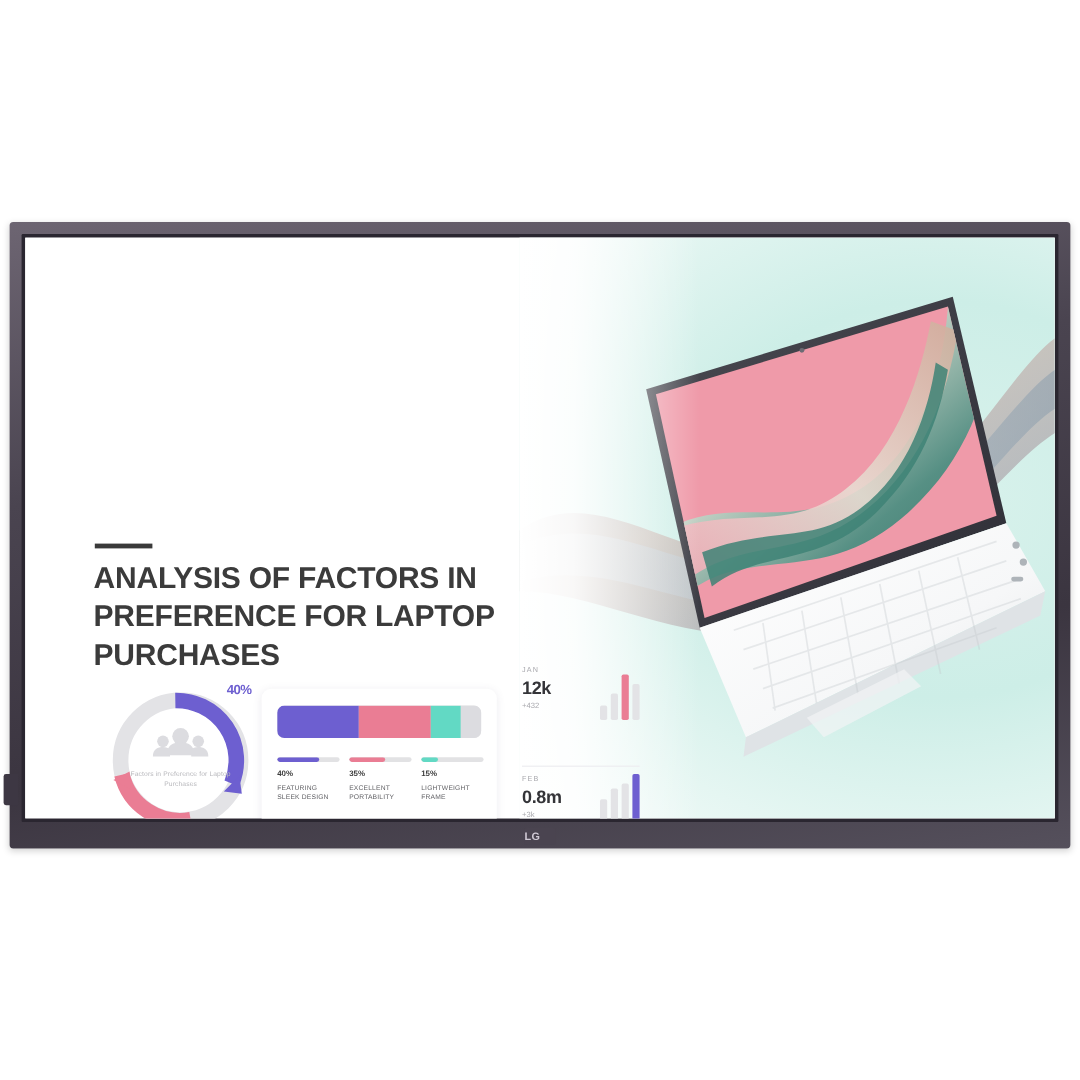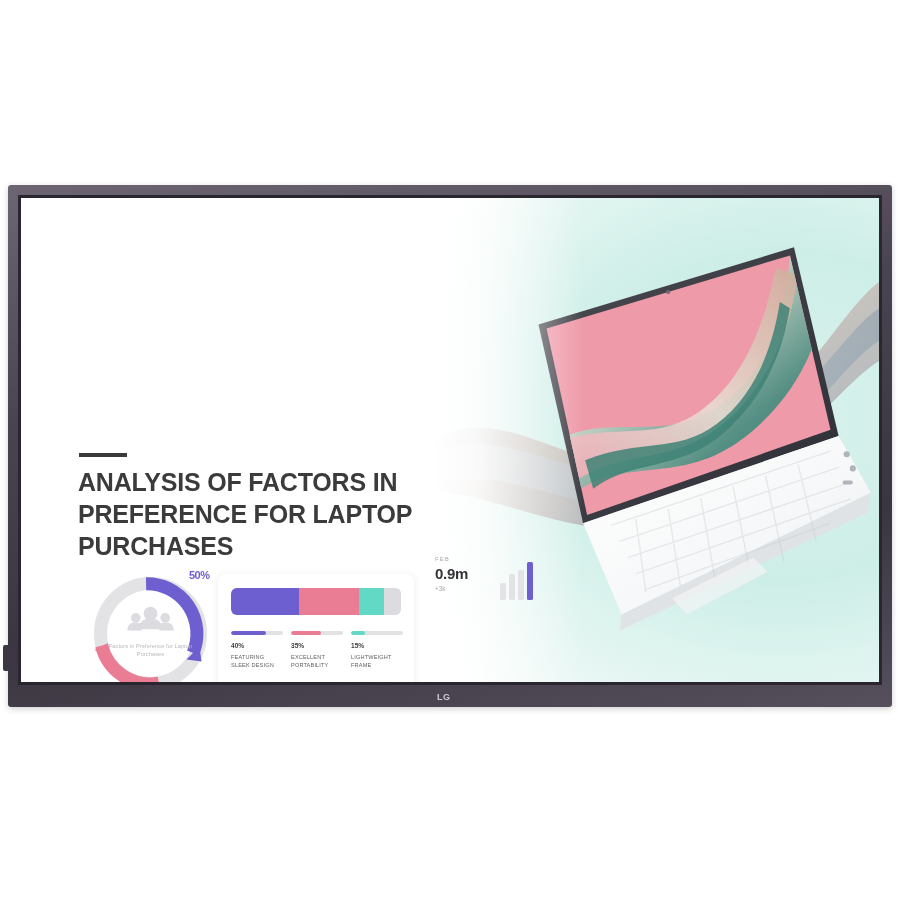--- a/index.html
+++ b/index.html
@@ -237,21 +237,21 @@
               <circle cx="-14" cy="-4" r="4.6"></circle>
               <path d="M-22,8 C-22,2 -18,0.5 -14,0.5 C-11.5,0.5 -9.5,1.2 -8.4,2.6 L-8.4,8 Z"></path>
               <circle cx="14" cy="-4" r="4.6"></circle>
               <path d="M22,8 C22,2 18,0.5 14,0.5 C11.5,0.5 9.5,1.2 8.4,2.6 L8.4,8 Z"></path>
             </g>
           </svg>
           <div class="donut-center-txt">Factors in Preference for Laptop Purchases</div>
         </div>
 
         <div class="pct-40">
-          <span class="big">50</span><span>%</span>
+          <span class="big">40</span><span>%</span>
         </div>
 
         <div class="bar-card">
           <div class="stack-bar" id="stackBar">
               <div class="stack-seg" style="width: 40%; background: rgb(109, 95, 208);"></div>
               <div class="stack-seg" style="width: 35%; background: rgb(234, 125, 148);"></div>
               <div class="stack-seg" style="width: 15%; background: rgb(98, 217, 196);"></div>
               <div class="stack-seg" style="width: 10%; background: rgb(220, 220, 224);"></div>
             </div>
           <div class="legend-row" id="legendRow">
@@ -274,22 +274,33 @@
                   <div class="legend-fill" style="width:26%;background:#62d9c4"></div>
                 </div>
                 <div class="legend-pct">15%</div>
                 <div class="legend-label">LIGHTWEIGHT FRAME</div>
               </div>
             </div>
         </div>
 
         <div class="stat-col" id="statCol">
             <div class="stat">
+              <div class="stat-month">JAN</div>
+              <div class="stat-value">12k</div>
+              <div class="stat-delta">+432</div>
+              <div class="mini-bars">
+                <div class="mini-bar" style="height:12px;"></div>
+                <div class="mini-bar" style="height:22px;"></div>
+                <div class="mini-bar" style="height:38px;background:#ea7d94;"></div>
+                <div class="mini-bar" style="height:30px;"></div>
+              </div>
+            </div>
+            <div class="stat">
               <div class="stat-month">FEB</div>
-              <div class="stat-value">0.9m</div>
+              <div class="stat-value">0.8m</div>
               <div class="stat-delta">+3k</div>
               <div class="mini-bars">
                 <div class="mini-bar" style="height:17px;"></div>
                 <div class="mini-bar" style="height:26px;"></div>
                 <div class="mini-bar" style="height:30px;"></div>
                 <div class="mini-bar" style="height:38px;background:#6d5fd0;"></div>
               </div>
             </div>
           </div>
 

